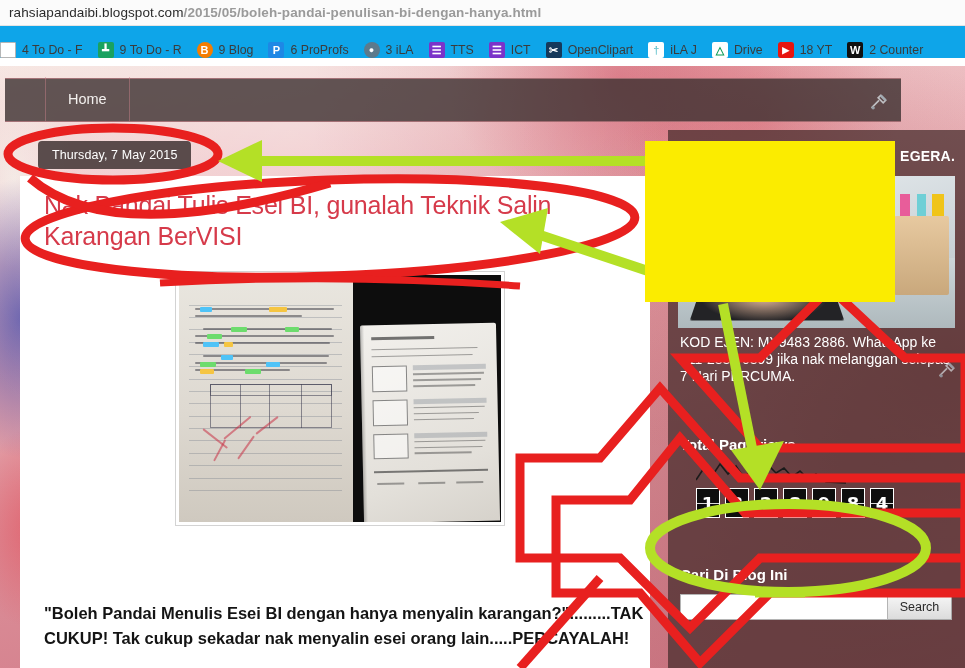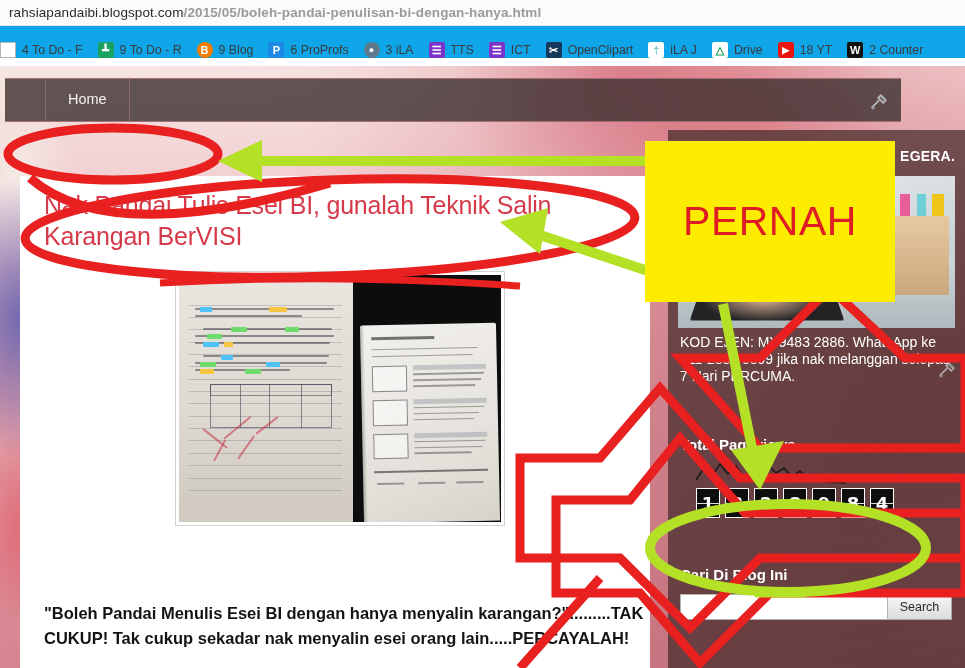--- a/index.html
+++ b/index.html
@@ -502,20 +502,21 @@
 
   <div id="blog-navbar">
     <div id="nav-home">Home</div>
     <svg id="nav-tools-icon" viewBox="0 0 24 24">
       <path d="M3 19l9-9M14 4l6 6-3 3-6-6z" stroke="#dfe6ea" stroke-width="2" fill="none"></path>
       <circle cx="5" cy="19" r="2" fill="#a9bcc6"></circle>
       <path d="M15 3l6 6-2 2-6-6z" fill="#b9cbd4"></path>
     </svg>
   </div>
 
+  <div id="date-badge">Thursday, 7 May 2015</div>
 
   <div id="post-card">
     <h1 id="post-title">Nak Pandai Tulis Esei BI, gunalah Teknik Salin Karangan BerVISI</h1>
 
     <div id="post-photo-wrap">
       <div id="post-photo">
         <div class="photo-left">
           <div class="rule" style="top:12%"></div>
             <div class="rule" style="top:17%"></div>
           <div class="rule" style="top:22%"></div>
@@ -681,15 +682,14 @@
       <path d="M723 246 L755 405"></path>
     </g>
     <polygon points="760,432 731,392 784,383" fill="#b4e026"></polygon>
 
     <ellipse cx="788" cy="490" rx="138" ry="44" fill="none" stroke="#b4e026" stroke-width="10"></ellipse>
 
     <path d="M755 536 L805 536" stroke="#b4e026" stroke-width="7" fill="none"></path>
   </svg>
 
   <div id="yellow-note">
-    <div>PERNAH</div>
   </div>
 </div>
 
 </body></html>

